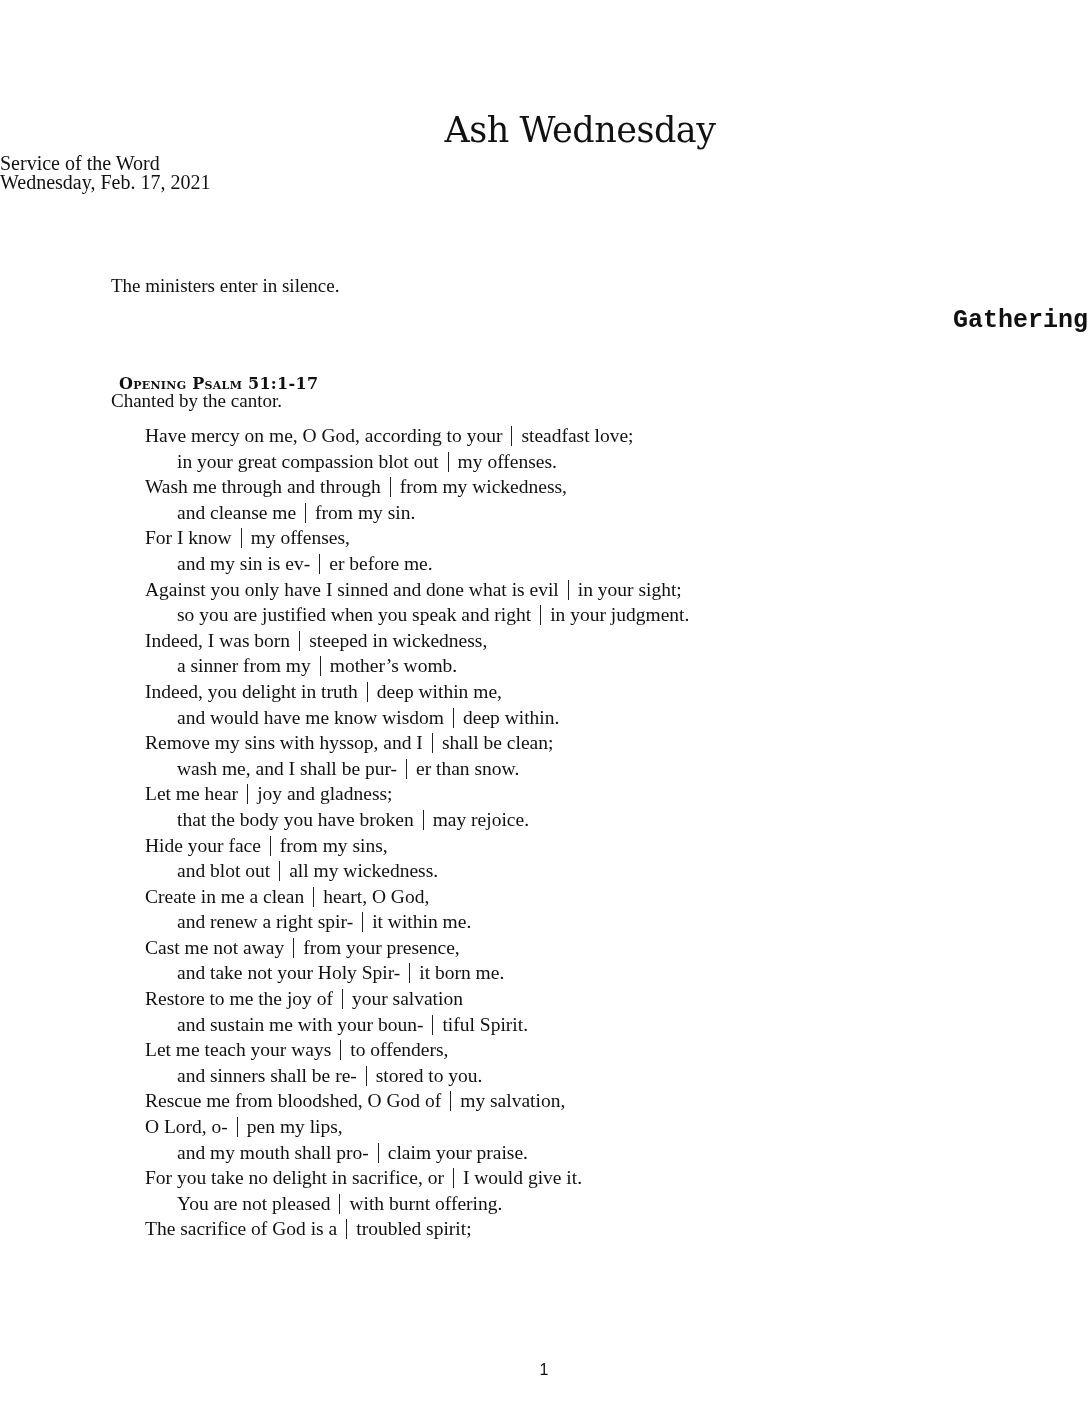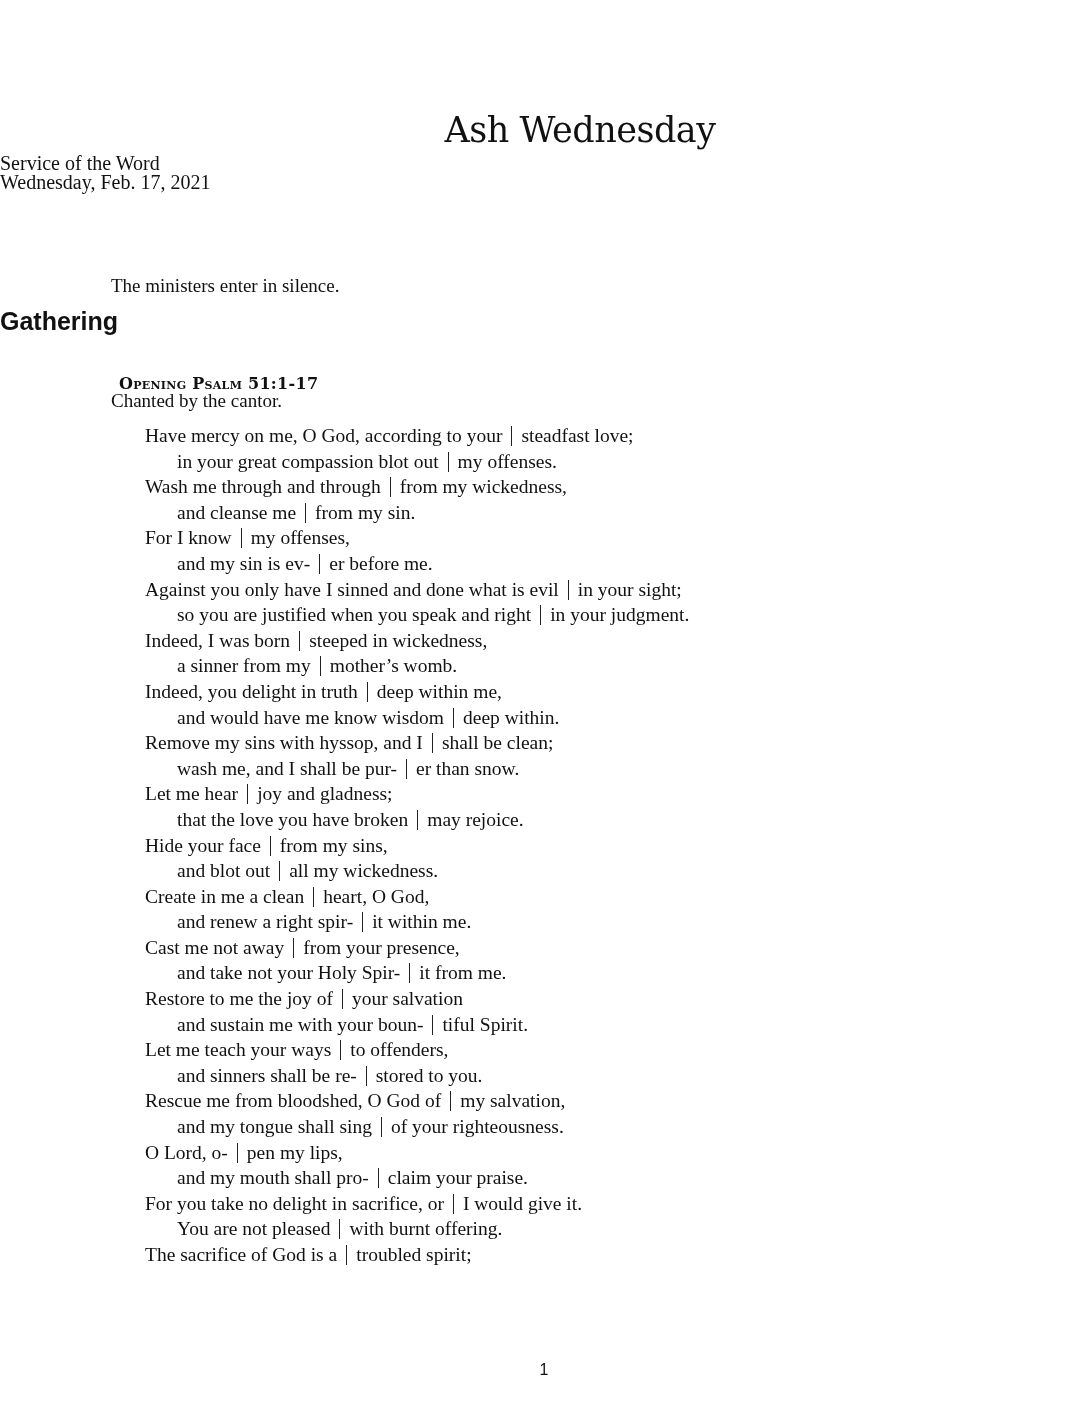--- a/index.html
+++ b/index.html
@@ -50,22 +50,22 @@
       font-family: "Liberation Serif", serif;
       font-size: 19px;
       line-height: 24px;
     }
     .rubric.r1 { top: 274px; }
     .rubric.r2 { top: 389px; }
     .section-heading {
       position: absolute;
       left: 0; width: 1088px;
       top: 303px;
-      text-align: left;
-      font-family: Liberation Sans, sans-serif;
+      text-align: right;
+      font-family: Liberation Mono, monospace;
       font-weight: bold;
       font-size: 25px;
       line-height: 36px;
       margin: 0;
     }
     .item-heading {
       position: absolute;
       left: 111px;
       top: 364px;
       font-family: "DejaVu Serif", serif;
@@ -134,33 +134,32 @@
       <div class="verse-line indent"><span>and my sin is ev-</span><span class="bar"></span><span>er before me.</span></div>
       <div class="verse-line"><span>Against you only have I sinned and done what is evil</span><span class="bar"></span><span>in your sight;</span></div>
       <div class="verse-line indent"><span>so you are justified when you speak and right</span><span class="bar"></span><span>in your judgment.</span></div>
       <div class="verse-line"><span>Indeed, I was born</span><span class="bar"></span><span>steeped in wickedness,</span></div>
       <div class="verse-line indent"><span>a sinner from my</span><span class="bar"></span><span>mother’s womb.</span></div>
       <div class="verse-line"><span>Indeed, you delight in truth</span><span class="bar"></span><span>deep within me,</span></div>
       <div class="verse-line indent"><span>and would have me know wisdom</span><span class="bar"></span><span>deep within.</span></div>
       <div class="verse-line"><span>Remove my sins with hyssop, and I</span><span class="bar"></span><span>shall be clean;</span></div>
       <div class="verse-line indent"><span>wash me, and I shall be pur-</span><span class="bar"></span><span>er than snow.</span></div>
       <div class="verse-line"><span>Let me hear</span><span class="bar"></span><span>joy and gladness;</span></div>
-      <div class="verse-line indent"><span>that the love you have broken</span><span class="bar"></span><span>may rejoice.</span></div>
+      <div class="verse-line indent"><span>that the body you have broken</span><span class="bar"></span><span>may rejoice.</span></div>
       <div class="verse-line"><span>Hide your face</span><span class="bar"></span><span>from my sins,</span></div>
       <div class="verse-line indent"><span>and blot out</span><span class="bar"></span><span>all my wickedness.</span></div>
       <div class="verse-line"><span>Create in me a clean</span><span class="bar"></span><span>heart, O God,</span></div>
       <div class="verse-line indent"><span>and renew a right spir-</span><span class="bar"></span><span>it within me.</span></div>
       <div class="verse-line"><span>Cast me not away</span><span class="bar"></span><span>from your presence,</span></div>
-      <div class="verse-line indent"><span>and take not your Holy Spir-</span><span class="bar"></span><span>it from me.</span></div>
+      <div class="verse-line indent"><span>and take not your Holy Spir-</span><span class="bar"></span><span>it born me.</span></div>
       <div class="verse-line"><span>Restore to me the joy of</span><span class="bar"></span><span>your salvation</span></div>
       <div class="verse-line indent"><span>and sustain me with your boun-</span><span class="bar"></span><span>tiful Spirit.</span></div>
       <div class="verse-line"><span>Let me teach your ways</span><span class="bar"></span><span>to offenders,</span></div>
       <div class="verse-line indent"><span>and sinners shall be re-</span><span class="bar"></span><span>stored to you.</span></div>
       <div class="verse-line"><span>Rescue me from bloodshed, O God of</span><span class="bar"></span><span>my salvation,</span></div>
-      <div class="verse-line indent"><span>and my tongue shall sing</span><span class="bar"></span><span>of your righteousness.</span></div>
       <div class="verse-line"><span>O Lord, o-</span><span class="bar"></span><span>pen my lips,</span></div>
       <div class="verse-line indent"><span>and my mouth shall pro-</span><span class="bar"></span><span>claim your praise.</span></div>
       <div class="verse-line"><span>For you take no delight in sacrifice, or</span><span class="bar"></span><span>I would give it.</span></div>
       <div class="verse-line indent"><span>You are not pleased</span><span class="bar"></span><span>with burnt offering.</span></div>
       <div class="verse-line"><span>The sacrifice of God is a</span><span class="bar"></span><span>troubled spirit;</span></div>
     </div>
 
   <div class="page-number">1</div>
 </div>
 

